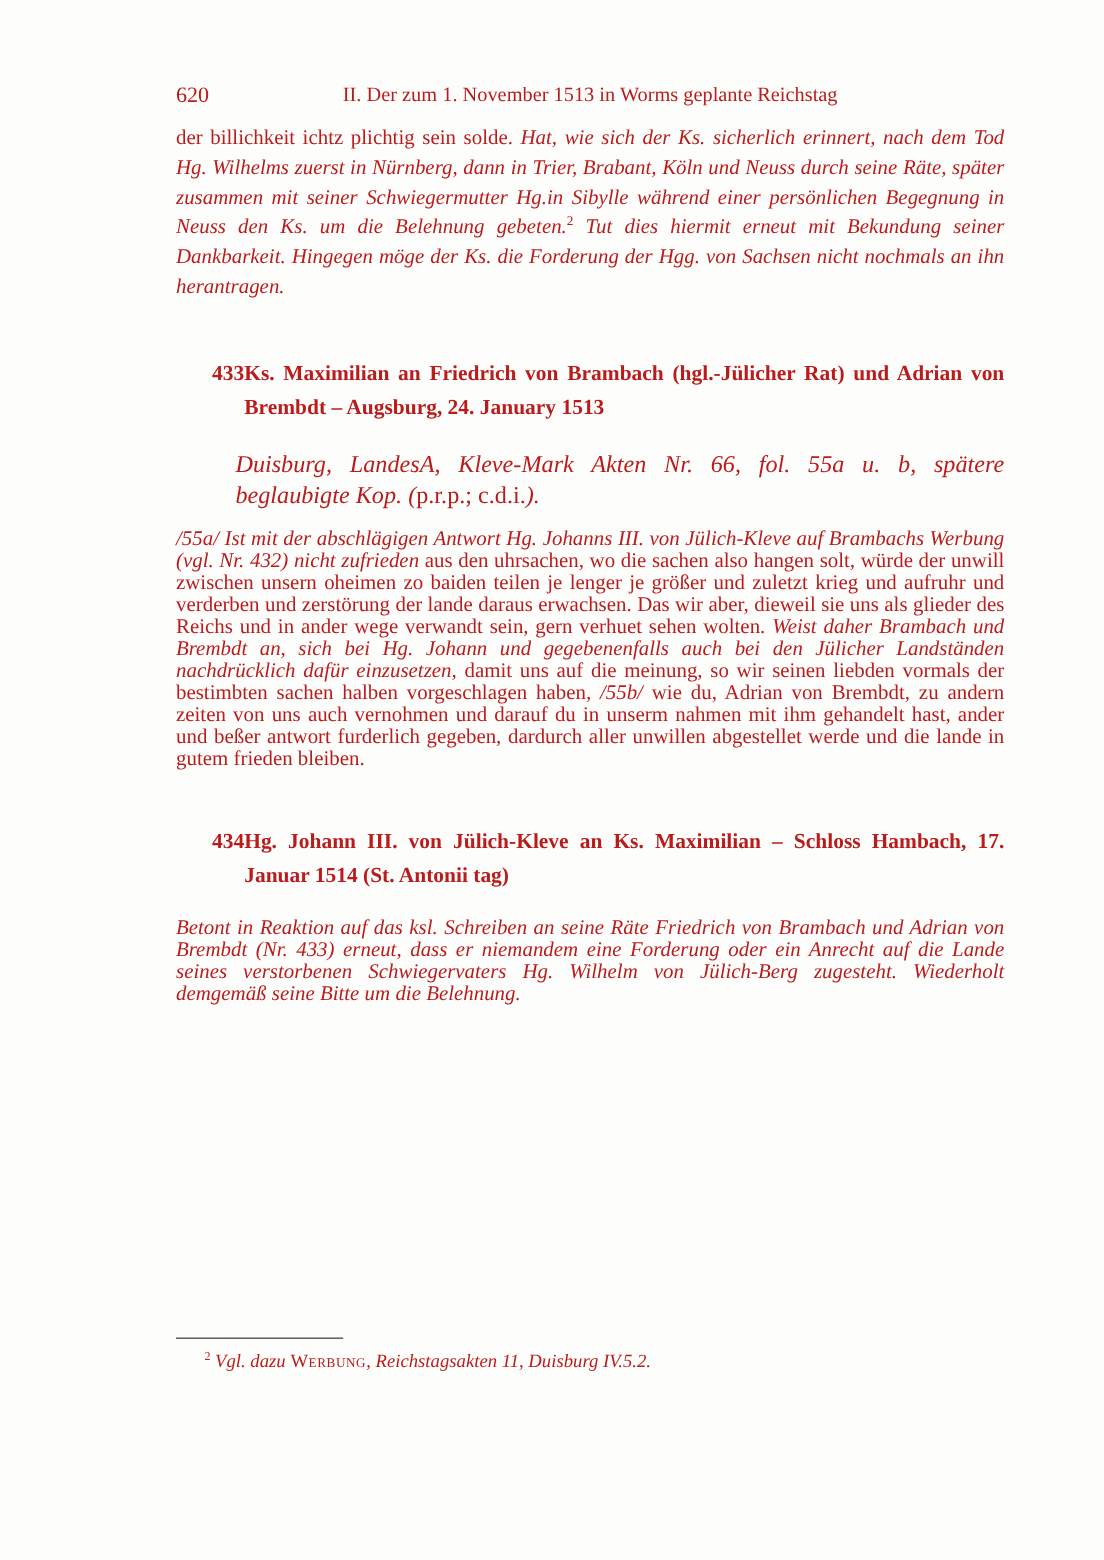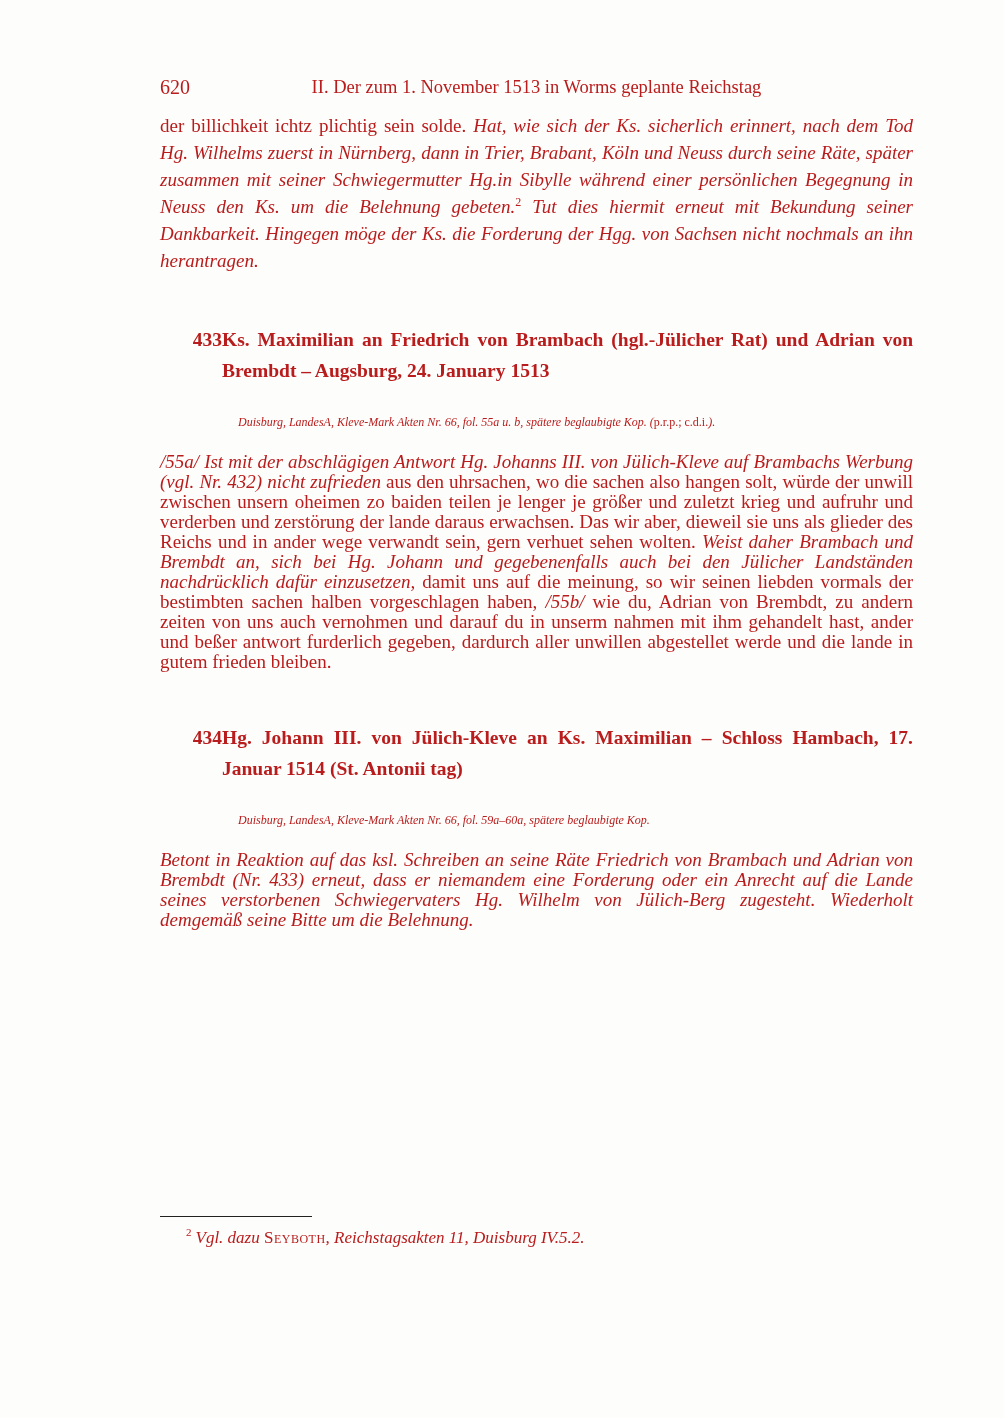--- a/index.html
+++ b/index.html
@@ -34,22 +34,22 @@
     font-weight: bold;
     font-size: 19.5px;
     line-height: 31px;
     margin-top: 50px;
     margin-bottom: 22px;
   }
   .entry-number { text-align: right; }
   .entry-title { text-align: justify; }
 
   .source {
-    margin-left: 78px;
-    font-size: 12px;
+    margin-left: 54px;
+    font-size: 22px;
     line-height: 28px;
     text-align: justify;
     font-style: italic;
     margin-bottom: 16px;
   }
   .source .roman { font-style: normal; }
 
   .entry-body { font-size: 19px; line-height: 20px; text-align: justify; }
   .summary { font-style: italic; }
 
@@ -79,23 +79,22 @@
       </h2>
       <p class="source"><span class="italic">Duisburg, LandesA, Kleve-Mark Akten Nr. 66, fol. 55a u. b, spätere beglaubigte Kop. (</span><span class="roman">p.r.p.; c.d.i.</span><span class="italic">).</span></p>
       <p class="entry-body"><span class="italic">/55a/ Ist mit der abschlägigen Antwort Hg. Johanns III. von Jülich-Kleve auf Brambachs Werbung (vgl. Nr. 432) nicht zufrieden </span><span class="roman">aus den uhrsachen, wo die sachen also hangen solt, würde der unwill zwischen unsern oheimen zo baiden teilen je lenger je größer und zuletzt krieg und aufruhr und verderben und zerstörung der lande daraus erwachsen. Das wir aber, dieweil sie uns als glieder des Reichs und in ander wege verwandt sein, gern verhuet sehen wolten. </span><span class="italic">Weist daher Brambach und Brembdt an, sich bei Hg. Johann und gegebenenfalls auch bei den Jülicher Landständen nachdrücklich dafür einzusetzen, </span><span class="roman">damit uns auf die meinung, so wir seinen liebden vormals der bestimbten sachen halben vorgeschlagen haben, </span><span class="italic">/55b/ </span><span class="roman">wie du, Adrian von Brembdt, zu andern zeiten von uns auch vernohmen und darauf du in unserm nahmen mit ihm gehandelt hast, ander und beßer antwort furderlich gegeben, dardurch aller unwillen abgestellet werde und die lande in gutem frieden bleiben.</span></p>
     </section>
 
     <section class="entry">
       <h2 class="entry-heading">
         <span class="entry-number">434</span>
         <span class="entry-title">Hg. Johann III. von Jülich-Kleve an Ks. Maximilian – Schloss Hambach, 17. Januar 1514 (St. Antonii tag)</span>
       </h2>
-      <p class="source"><span class="italic">Duisburg, LandesA, Kleve-Mark Akten Nr. 66, fol. 59a–60a, spätere beglaubigte Kop.</span></p>
       <p class="entry-body summary">Betont in Reaktion auf das ksl. Schreiben an seine Räte Friedrich von Brambach und Adrian von Brembdt (Nr. 433) erneut, dass er niemandem eine Forderung oder ein Anrecht auf die Lande seines verstorbenen Schwiegervaters Hg. Wilhelm von Jülich-Berg zugesteht. Wiederholt demgemäß seine Bitte um die Belehnung.</p>
     </section>
 
   </div>
 
   <footer class="footnote-area">
     <div class="footnote-rule"></div>
-    <p class="footnote"><sup>2</sup><span class="italic">Vgl. dazu </span><span class="smallcaps">Seyboth</span><span class="italic">, Reichstagsakten 11, Duisburg IV.5.2.</span></p>
+    <p class="footnote"><sup>2</sup><span class="italic">Vgl. dazu </span><span class="smallcaps">Werbung</span><span class="italic">, Reichstagsakten 11, Duisburg IV.5.2.</span></p>
   </footer>
 </div>
 
 </body></html>

